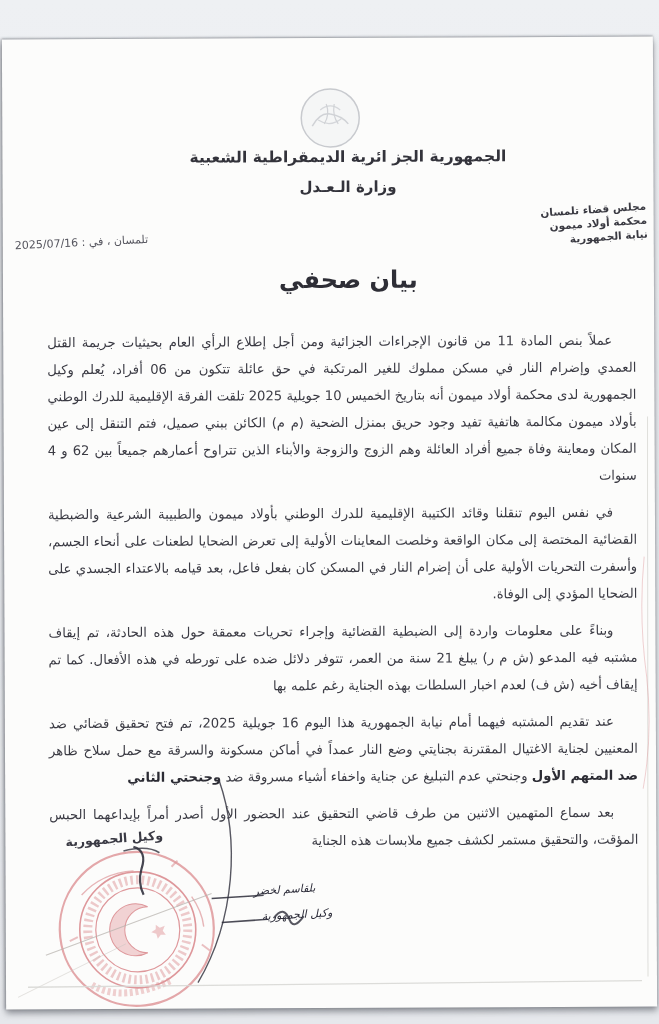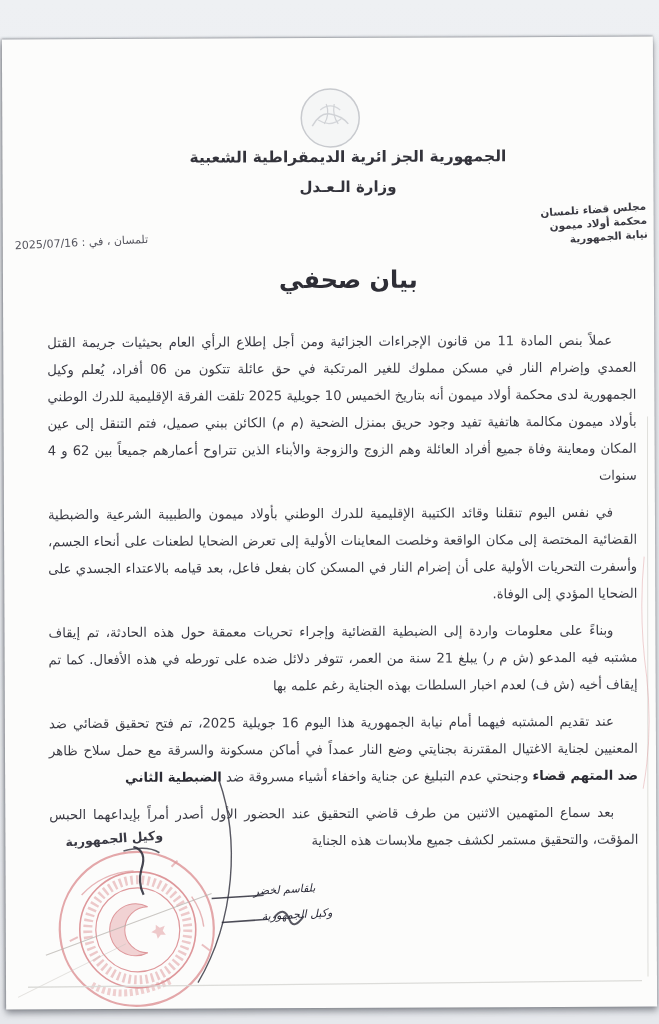--- a/index.html
+++ b/index.html
@@ -89,21 +89,21 @@
   </div>
 
   <div class="date-line">تلمسان ، في : 2025/07/16</div>
 
   <div class="title">بيان صحفي</div>
 
   <div class="body-block">
     <p>عملاً بنص المادة 11 من قانون الإجراءات الجزائية ومن أجل إطلاع الرأي العام بحيثيات جريمة القتل العمدي وإضرام النار في مسكن مملوك للغير المرتكبة في حق عائلة تتكون من 06 أفراد، يُعلم وكيل الجمهورية لدى محكمة أولاد ميمون أنه بتاريخ الخميس 10 جويلية 2025 تلقت الفرقة الإقليمية للدرك الوطني بأولاد ميمون مكالمة هاتفية تفيد وجود حريق بمنزل الضحية (م م) الكائن ببني صميل، فتم التنقل إلى عين المكان ومعاينة وفاة جميع أفراد العائلة وهم الزوج والزوجة والأبناء الذين تتراوح أعمارهم جميعاً بين 62 و 4 سنوات</p>
     <p>في نفس اليوم تنقلنا وقائد الكتيبة الإقليمية للدرك الوطني بأولاد ميمون والطبيبة الشرعية والضبطية القضائية المختصة إلى مكان الواقعة وخلصت المعاينات الأولية إلى تعرض الضحايا لطعنات على أنحاء الجسم، وأسفرت التحريات الأولية على أن إضرام النار في المسكن كان بفعل فاعل، بعد قيامه بالاعتداء الجسدي على الضحايا المؤدي إلى الوفاة.</p>
     <p>وبناءً على معلومات واردة إلى الضبطية القضائية وإجراء تحريات معمقة حول هذه الحادثة، تم إيقاف مشتبه فيه المدعو (ش م ر) يبلغ 21 سنة من العمر، تتوفر دلائل ضده على تورطه في هذه الأفعال. كما تم إيقاف أخيه (ش ف) لعدم اخبار السلطات بهذه الجناية رغم علمه بها</p>
-    <p><span>عند تقديم المشتبه فيهما أمام نيابة الجمهورية هذا اليوم 16 جويلية 2025، تم فتح تحقيق قضائي ضد المعنيين لجناية الاغتيال المقترنة بجنايتي وضع النار عمداً في أماكن مسكونة والسرقة مع حمل سلاح ظاهر </span><b>ضد المتهم قضاء</b><span> وجنحتي عدم التبليغ عن جناية واخفاء أشياء مسروقة ضد </span><b>الضبطية الثاني</b></p>
+    <p><span>عند تقديم المشتبه فيهما أمام نيابة الجمهورية هذا اليوم 16 جويلية 2025، تم فتح تحقيق قضائي ضد المعنيين لجناية الاغتيال المقترنة بجنايتي وضع النار عمداً في أماكن مسكونة والسرقة مع حمل سلاح ظاهر </span><b>ضد المتهم الأول</b><span> وجنحتي عدم التبليغ عن جناية واخفاء أشياء مسروقة ضد </span><b>وجنحتي الثاني</b></p>
     <p>بعد سماع المتهمين الاثنين من طرف قاضي التحقيق عند الحضور الأول أصدر أمراً بإيداعهما الحبس المؤقت، والتحقيق مستمر لكشف جميع ملابسات هذه الجناية</p>
   </div>
 
   <div class="sig-label">وكيل الجمهورية</div>
 
   <svg class="stamp" viewBox="0 0 170 170">
     <g stroke="#cc5a60" fill="none" opacity="0.62">
       <circle cx="85" cy="84" r="77" stroke-width="2.2" transform="rotate(-6 85 84)" opacity="0.85"></circle>
       <circle cx="86" cy="85" r="58" stroke-width="1.6"></circle>
       <circle cx="86" cy="85" r="42" stroke-width="1.2"></circle>

